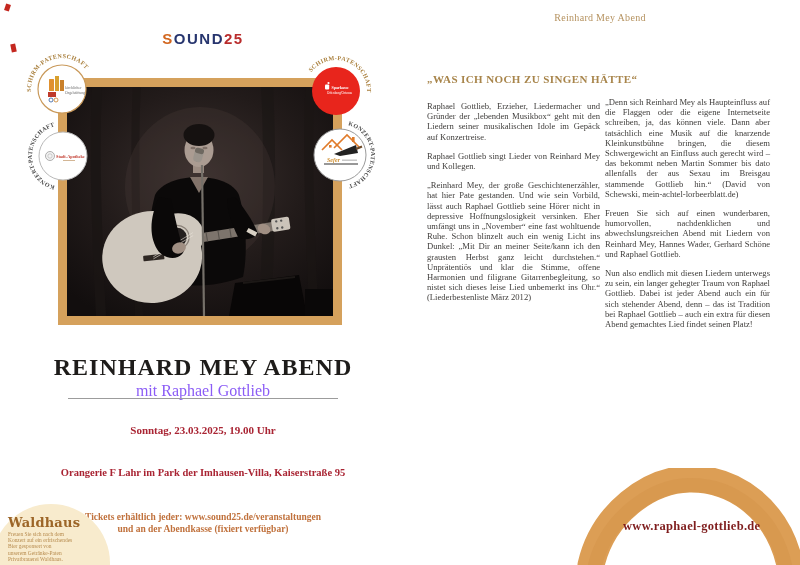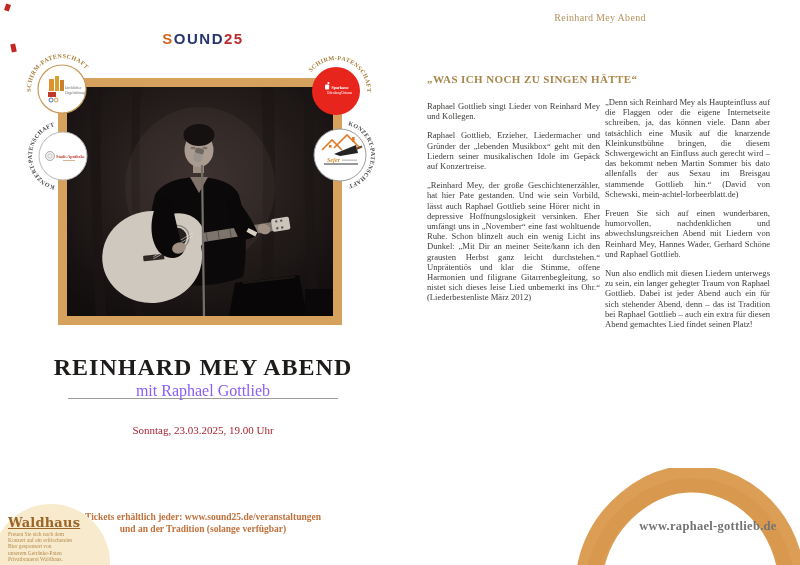--- a/index.html
+++ b/index.html
@@ -13,45 +13,45 @@
   .lp-center{position:absolute;left:3px;width:400px;text-align:center;margin-top:14px;}
   .sound-logo{top:16px;font-family:"Liberation Sans",sans-serif;font-weight:bold;
     font-size:15px;letter-spacing:1.5px;}
   .photo-frame{left:58px;top:78px;width:284px;height:247px;
     border:9px solid #d5a15c;box-sizing:border-box;background:#171212;}
   .photo-frame svg{display:block;}
   .badge{position:absolute;width:92px;height:92px;overflow:visible;}
   .main-title{top:340px;font-size:24px;font-weight:bold;color:#1e1c1a;letter-spacing:1px;line-height:26px;}
   .sub-title{top:368px;font-size:16px;color:#8b5cf6;line-height:18px;}
   .divider{left:68px;top:398px;width:270px;height:0;border-top:1.6px solid #9c9c9c;}
-  .event{color:#a92433;font-weight:normal;line-height:14px;}
+  .event{color:#a92433;font-weight:bold;line-height:14px;}
   .event .dt{font-size:11px;}
   .event .venue{font-size:10.5px;}
   .tickets{color:#c0713c;font-size:9.5px;line-height:12px;font-weight:bold;}
   .pageno{top:562px;font-size:8.5px;color:#6b5540;}
   .wald-circle{left:-8px;top:504px;width:118px;height:118px;border-radius:50%;
     background:#f8ebcd;}
   .wald-name{position:absolute;left:16px;top:11px;font-size:13px;font-weight:bold;
-    color:#9c6527;letter-spacing:0.2px;font-family:"DejaVu Serif",serif;text-decoration:underline;}
+    color:#9c6527;letter-spacing:0.2px;font-family:"DejaVu Serif",serif;}
   .wald-lines{position:absolute;left:16px;top:27px;width:135px;color:#b78b4e;
     font-size:8px;line-height:9.2px;transform:scale(0.68);transform-origin:0 0;}
   .print-mark{background:#c4271f;}
   
   .running-header{left:500px;top:12px;width:200px;text-align:center;
     font-size:10px;color:#b5925f;letter-spacing:0.3px;}
   .article-heading{left:427px;top:73px;font-size:11px;color:#a8854b;
     letter-spacing:0.4px;font-weight:bold;}
   .col{position:absolute;color:#3f3d3b;font-size:8.6px;line-height:10.2px;
     text-align:justify;}
   .col p{margin:0 0 9px 0;}
   .col1{left:427px;top:101px;width:173px;}
   .col2{left:605px;top:97px;width:165px;}
   .brush-svg{left:575px;top:468px;}
-  .website{left:623px;top:519px;width:170px;text-align:center;font-weight:bold;
-    font-size:12.5px;color:#737373;letter-spacing:0.3px;}
+  .website{left:623px;top:519px;width:170px;font-weight:bold;
+    font-size:12.5px;color:#7f1d1d;letter-spacing:0.3px;}
   .badge text{font-family:"Liberation Serif",serif;}
 </style>
 </head>
 <body>
 
 <div class="abs print-mark" style="left:5px;top:4px;width:5px;height:7px;transform:rotate(18deg);"></div>
 <div class="abs print-mark" style="left:11px;top:44px;width:5px;height:8px;transform:rotate(-12deg);"></div>
 
 <div class="lp-center sound-logo">
   <span style="color:#d2661e">S</span><span style="color:#27356e">O</span><span style="color:#27356e">U</span><span style="color:#27356e">N</span><span style="color:#27356e">D</span><span style="color:#b92c2c">2</span><span style="color:#b92c2c">5</span>
@@ -204,47 +204,48 @@
 </svg>
 
 <div class="lp-center main-title">REINHARD MEY ABEND</div>
 <div class="lp-center sub-title">mit Raphael Gottlieb</div>
 <div class="abs divider"></div>
 
 <div class="lp-center event" style="top:409px">
   <div class="dt">Sonntag, 23.03.2025, 19.00 Uhr</div>
 </div>
 <div class="lp-center event" style="top:452px">
+  <div class="venue">Orangerie F Lahr im Park der Imhausen-Villa, Kaiserstraße 95</div>
 </div>
 
 <div class="lp-center tickets" style="top:497px">
   <div>Tickets erhältlich jeder: www.sound25.de/veranstaltungen</div>
-  <div>und an der Tradition (solange verfügbar)</div>
+  <div>und an der Abendkasse (fixiert verfügbar)</div>
 </div>
 
 <div class="lp-center pageno">16</div>
 
 <div class="abs wald-circle">
   <div class="wald-name">Waldhaus</div>
   <div class="wald-lines">
     <div>Freuen Sie sich nach dem</div>
     <div>Konzert auf ein erfrischendes</div>
     <div>Bier gesponsert von</div>
     <div>unserem Getränke-Paten</div>
     <div>Privatbrauerei Waldhaus.</div>
   </div>
 </div>
 
 <div class="abs running-header">Reinhard Mey Abend</div>
 
 <div class="abs article-heading">„WAS ICH NOCH ZU SINGEN HÄTTE“</div>
 
 <div class="col col1">
+  <p>Raphael Gottlieb, Erzieher, Liedermacher und Gründer der „lebenden Musikbox“ geht mit den Liedern seiner musikalischen Idole im Gepäck auf Konzertreise.</p>
   <p>Raphael Gottlieb singt Lieder von Reinhard Mey und Kollegen.</p>
-  <p>Raphael Gottlieb, Erzieher, Liedermacher und Gründer der „lebenden Musikbox“ geht mit den Liedern seiner musikalischen Idole im Gepäck auf Konzertreise.</p>
   <p>„Reinhard Mey, der große Geschichtenerzähler, hat hier Pate gestanden. Und wie sein Vorbild, lässt auch Raphael Gottlieb seine Hörer nicht in depressive Hoffnungslosigkeit versinken. Eher umfängt uns in „November“ eine fast wohltuende Ruhe. Schon blinzelt auch ein wenig Licht ins Dunkel: „Mit Dir an meiner Seite/kann ich den grausten Herbst ganz leicht durchstehen.“ Unprätentiös und klar die Stimme, offene Harmonien und filigrane Gitarrenbegleitung, so nistet sich dieses leise Lied unbemerkt ins Ohr.“ (Liederbestenliste März 2012)</p>
 </div>
 
 <div class="col col2">
   <p>„Denn sich Reinhard Mey als Haupteinfluss auf die Flaggen oder die eigene Internetseite schreiben, ja, das können viele. Dann aber tatsächlich eine Musik auf die knarzende Kleinkunstbühne bringen, die diesem Schwergewicht an Einfluss auch gerecht wird – das bekommt neben Martin Sommer bis dato allenfalls der aus Sexau im Breisgau stammende Gottlieb hin.“ (David von Schewski, mein-achtel-lorbeerblatt.de)</p>
   <p>Freuen Sie sich auf einen wunderbaren, humorvollen, nachdenklichen und abwechslungsreichen Abend mit Liedern von Reinhard Mey, Hannes Wader, Gerhard Schöne und Raphael Gottlieb.</p>
   <p>Nun also endlich mit diesen Liedern unterwegs zu sein, ein langer gehegter Traum von Raphael Gottlieb. Dabei ist jeder Abend auch ein für sich stehender Abend, denn – das ist Tradition bei Raphael Gottlieb – auch ein extra für diesen Abend gemachtes Lied findet seinen Platz!</p>
 </div>
 
 <svg class="abs brush-svg" width="225" height="97" viewBox="0 0 225 97">

